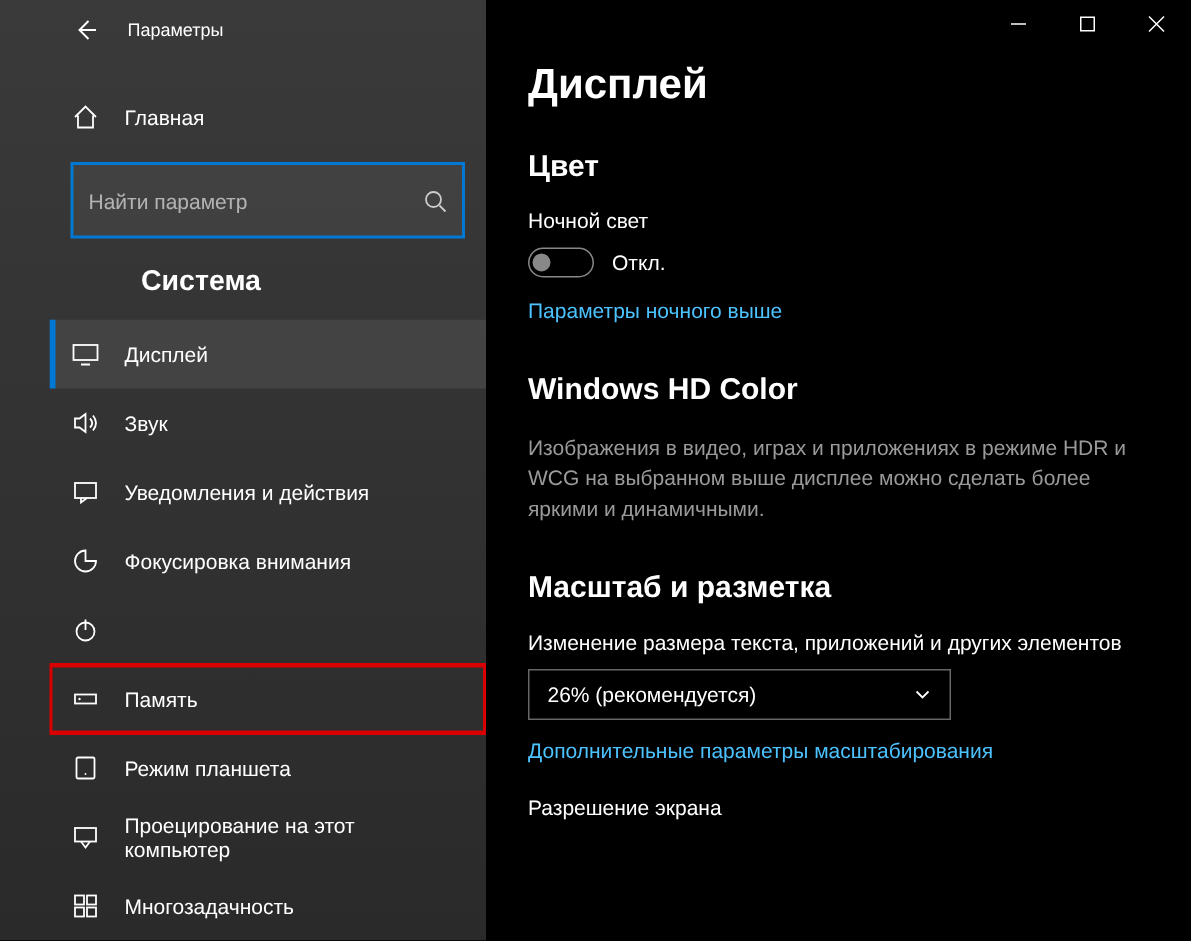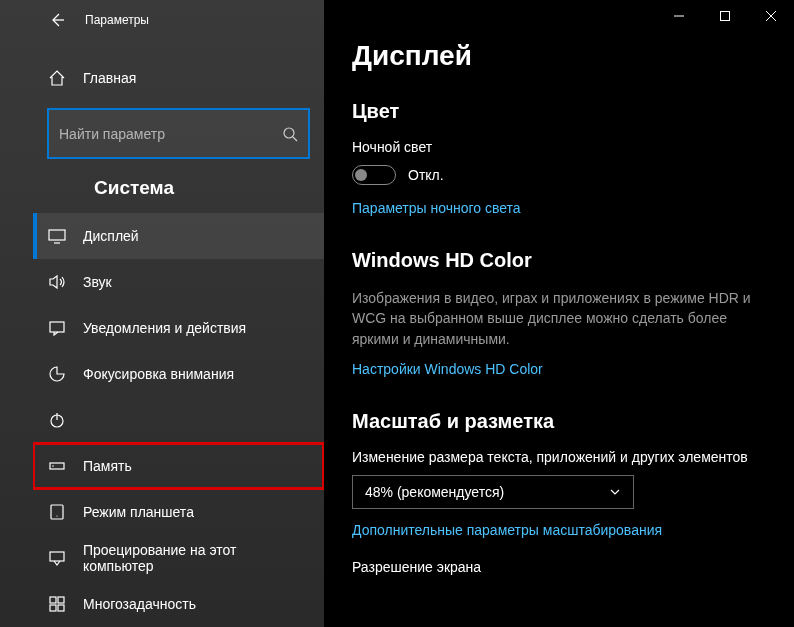--- a/index.html
+++ b/index.html
@@ -185,34 +185,33 @@
 
   <div class="section">
     <div class="h2">Цвет</div>
     <div class="sub-label">Ночной свет</div>
     <div class="toggle-row">
       <div class="toggle">
         <div class="toggle-knob"></div>
       </div>
       <span class="toggle-label">Откл.</span>
     </div>
-    <span class="link">Параметры ночного света</span>
+    <span class="link">Параметры ночного выше</span>
   </div>
 
   <div class="section">
     <div class="h2">Windows HD Color</div>
     <div class="desc">Изображения в видео, играх и приложениях в режиме HDR и WCG на выбранном выше дисплее можно сделать более яркими и динамичными.</div>
-    <span class="link">Настройки Windows HD Color</span>
   </div>
 
   <div class="section">
     <div class="h2">Масштаб и разметка</div>
     <div class="sub-label">Изменение размера текста, приложений и других элементов</div>
     <div class="select">
-      <span>48% (рекомендуется)</span>
+      <span>26% (рекомендуется)</span>
       <span>
           <svg width="12" height="12" viewBox="0 0 12 12">
             <path d="M2 4 L6 8 L10 4" stroke="#fff" stroke-width="1.2" fill="none"></path>
           </svg>
         </span>
     </div>
     <span class="link">Дополнительные параметры масштабирования</span>
     <div class="sub-label" style="margin-top:20px">Разрешение экрана</div>
   </div>
 </div>

